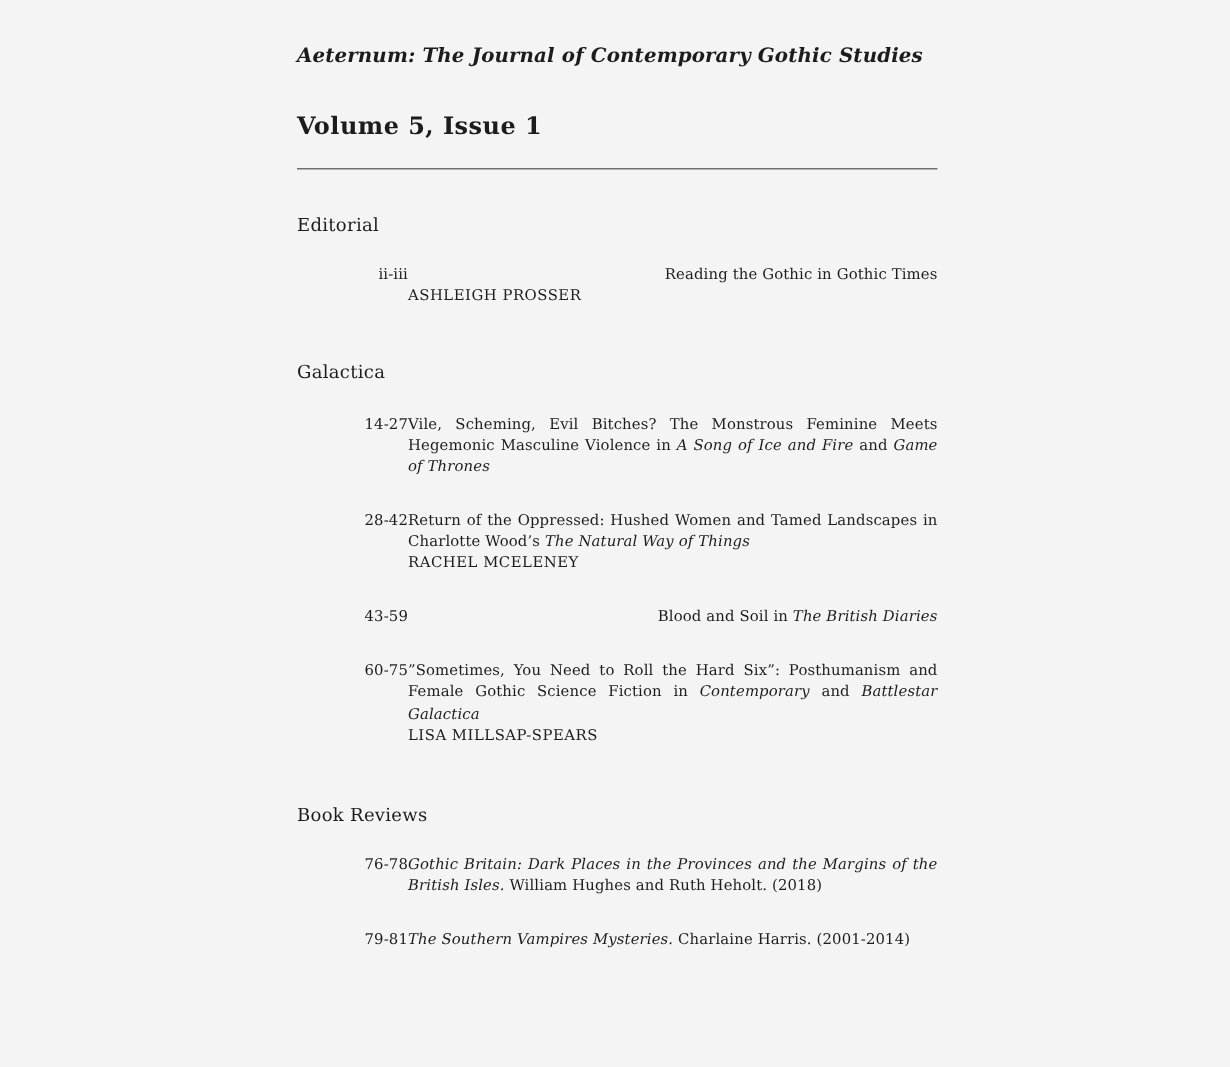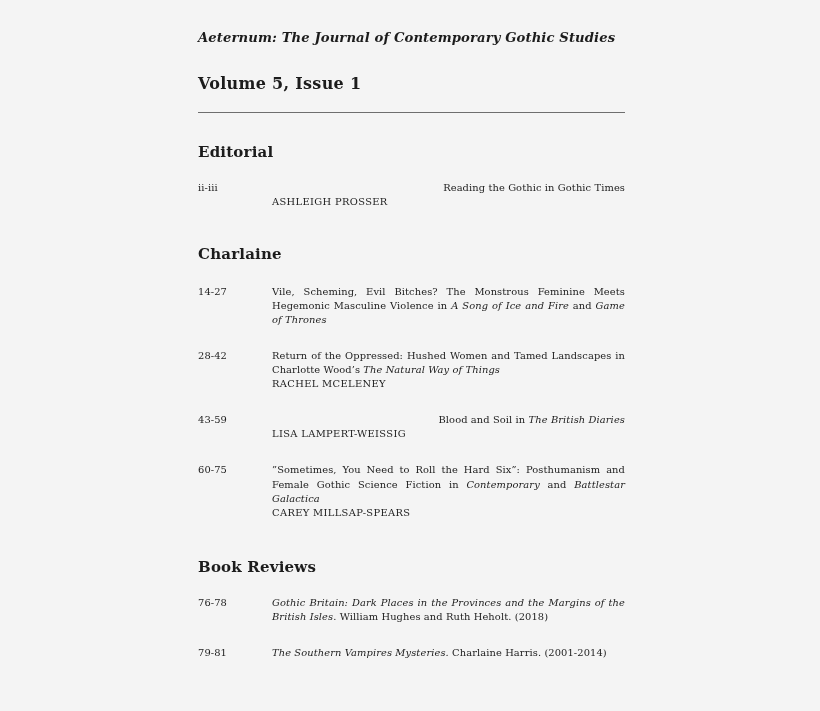--- a/index.html
+++ b/index.html
@@ -43,22 +43,22 @@
     letter-spacing: 0.3px;
   }
   .divider {
     margin-top: 19px;
     border: none;
     border-top: 1px solid #6e6e6e;
     height: 0;
     width: 427px;
   }
   .section-heading {
-    font-weight: bold;
-    font-size: 15px;
+    font-weight: normal;
+    font-size: 12px;
     letter-spacing: 0.2px;
     margin: 0;
   }
   .section {
     margin: 0;
   }
   .section-editorial { padding-top: 22px; }
   .section-articles  { padding-top: 36px; }
   .section-reviews   { padding-top: 38px; }
 
@@ -71,20 +71,21 @@
     font-size: 9.9px;
     line-height: 1.42;
   }
   .entry-first { padding-top: 20px; }
 
   .entry-pages {
     flex: 0 0 74px;
     font-size: 9.9px;
     letter-spacing: 0.1px;
     white-space: nowrap;
+    text-align: right;
   }
   .entry-body {
     flex: 1 1 auto;
     min-width: 0;
   }
   .entry-title {
     margin: 0;
     text-align: justify;
     text-justify: inter-word;
     letter-spacing: 0.1px;
@@ -121,47 +122,46 @@
             <div class="entry-pages">ii-iii</div>
             <div class="entry-body">
               <div class="entry-title nojustify">Reading the Gothic in Gothic Times</div>
               <div class="entry-author">ASHLEIGH PROSSER</div>
             </div>
           </div>
         </div>
     </div>
 
     <div class="section section-articles">
-      <h3 class="section-heading">Charlaine</h3>
+      <h3 class="section-heading">Galactica</h3>
       <div class="entries">
           <div class="entry">
             <div class="entry-pages">14-27</div>
             <div class="entry-body">
               <div class="entry-title">Vile, Scheming, Evil Bitches? The Monstrous Feminine Meets Hegemonic Masculine Violence in <i>A Song of Ice and Fire</i> and <i>Game of Thrones</i></div>
             </div>
           </div>
           <div class="entry">
             <div class="entry-pages">28-42</div>
             <div class="entry-body">
               <div class="entry-title">Return of the Oppressed: Hushed Women and Tamed Landscapes in Charlotte Wood’s <i>The Natural Way of Things</i></div>
               <div class="entry-author">RACHEL MCELENEY</div>
             </div>
           </div>
           <div class="entry">
             <div class="entry-pages">43-59</div>
             <div class="entry-body">
               <div class="entry-title nojustify">Blood and Soil in <i>The British Diaries</i></div>
-              <div class="entry-author">LISA LAMPERT-WEISSIG</div>
             </div>
           </div>
           <div class="entry">
             <div class="entry-pages">60-75</div>
             <div class="entry-body">
               <div class="entry-title">”Sometimes, You Need to Roll the Hard Six”: Posthumanism and Female Gothic Science Fiction in <i>Contemporary</i> and <i>Battlestar Galactica</i></div>
-              <div class="entry-author">CAREY MILLSAP-SPEARS</div>
+              <div class="entry-author">LISA MILLSAP-SPEARS</div>
             </div>
           </div>
         </div>
     </div>
 
     <div class="section section-reviews">
       <h3 class="section-heading">Book Reviews</h3>
       <div class="entries">
           <div class="entry entry-first">
             <div class="entry-pages">76-78</div>

